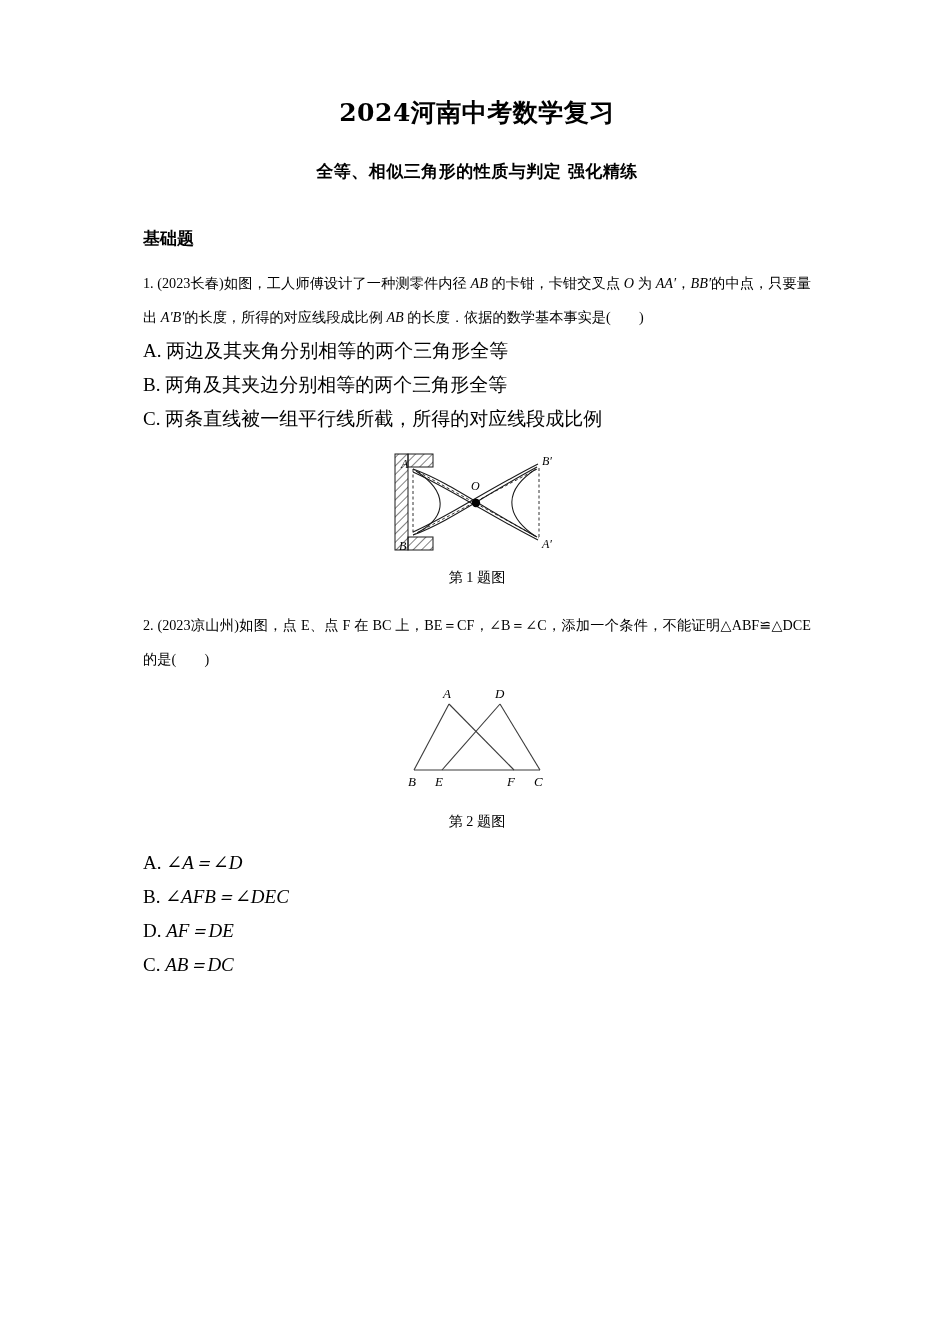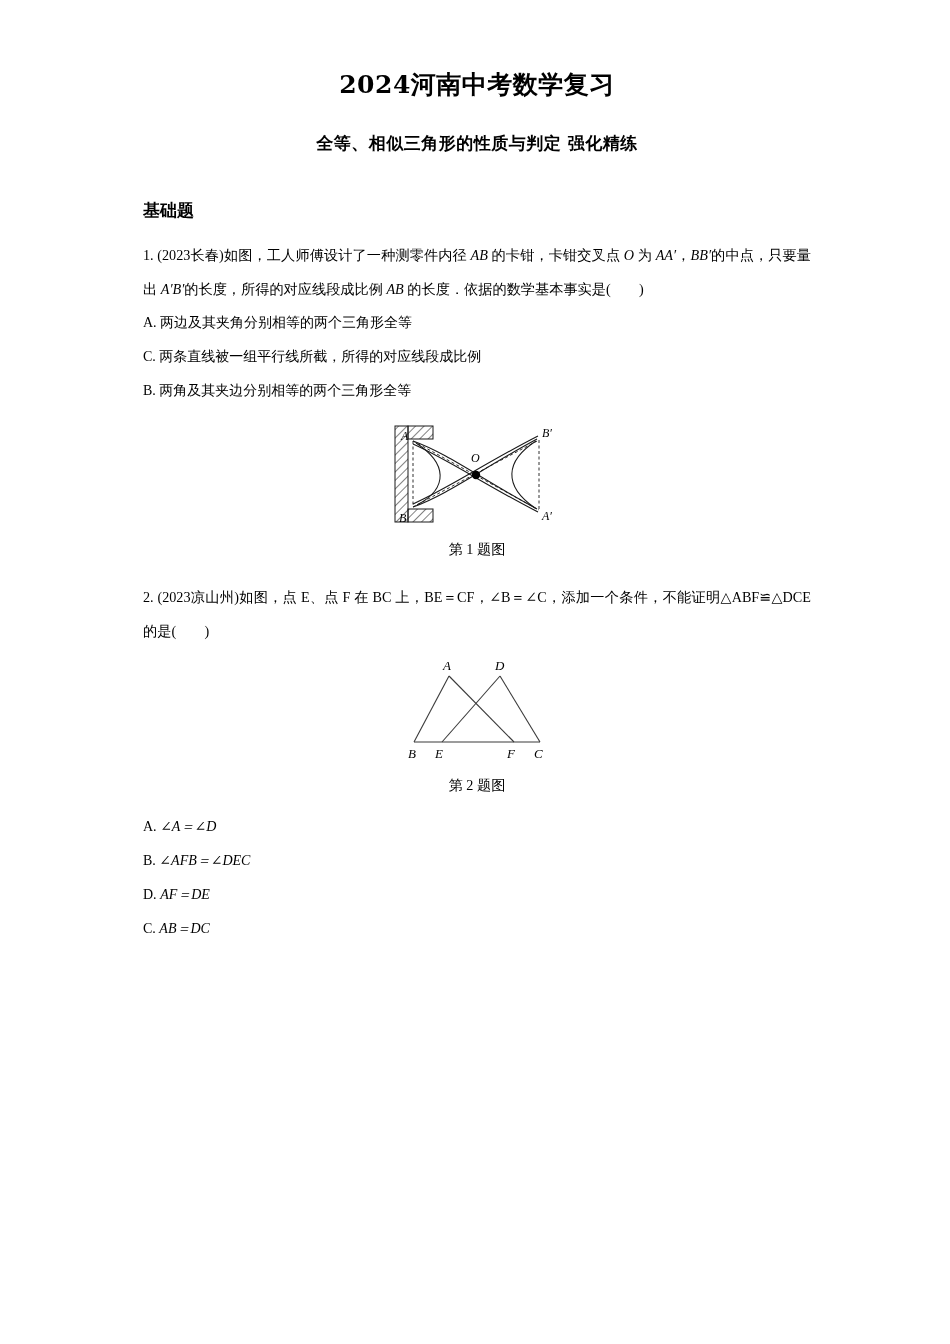--- a/index.html
+++ b/index.html
@@ -32,42 +32,42 @@
   
   .doc-title {
     text-align: center;
     font-family: "DejaVu Serif", "Liberation Serif", serif;
     font-weight: bold;
     font-size: 25px;
     letter-spacing: 0.5px;
     margin: 0;
     padding: 0;
   }
-  .title-1 { margin-top: 68px; text-align: center; }
+  .title-1 { margin-top: 96px; text-align: center; }
   .title-2 { margin-top: 31px; font-size: 17px; }
 
   .section-head {
     font-family: "DejaVu Sans", "Liberation Sans", sans-serif;
     font-weight: bold;
     font-size: 17px;
     margin-top: 44px;
     margin-bottom: 0;
   }
 
   
   .qtext {
     font-size: 14.2px;
     line-height: 34px;
     text-align: justify;
     text-justify: inter-character;
     margin: 0;
   }
   .q-block { margin-top: 16px; }
   .opt {
-    font-size: 14px;
+    font-size: 19px;
     line-height: 34px;
     margin: 0;
   }
   .it {
     font-style: italic;
     font-family: "Liberation Serif", "DejaVu Serif", serif;
   }
 
   
   .figwrap {
@@ -77,21 +77,21 @@
   }
   .fig-caption {
     text-align: center;
     font-size: 14.2px;
     line-height: 30px;
     margin: 0;
   }
   .fig1 { margin-top: 12px; }
   .fig2 { margin-top: 6px; }
   .cap1 { margin-top: 6px; }
-  .cap2 { margin-top: 4px; }
+  .cap2 { margin-top: 12px; }
   .q2-opts { margin-top: 10px; }
   .q3-line { margin-top: 10px; }
   svg { display: inline-block; vertical-align: top; }
 </style>
 </head>
 <body>
 
 <div class="page">
   <div class="content">
 
@@ -100,22 +100,22 @@
     <div class="doc-title title-2">全等、相似三角形的性质与判定 强化精练</div>
 
     <div class="section-head">基础题</div>
 
     <div class="q-block">
       <div class="qtext">
         <span>1. (2023</span><span>长春)</span><span>如图，工人师傅设计了一种测零件内径</span><span class="it"> AB </span><span>的卡钳，卡钳交叉点</span><span class="it"> O </span><span>为</span><span class="it"> AA′</span><span>，</span><span class="it">BB′</span><span>的中点，只要量出</span><span class="it"> A′B′</span><span>的长度，所得的对应线段成比例</span><span class="it"> AB </span><span>的长度．依据的数学基本事实是(　　)</span>
       </div>
 
       <div class="opt">A. 两边及其夹角分别相等的两个三角形全等</div>
+      <div class="opt">B. 两角及其夹边分别相等的两个三角形全等</div>
       <div class="opt">C. 两条直线被一组平行线所截，所得的对应线段成比例</div>
-      <div class="opt">B. 两角及其夹边分别相等的两个三角形全等</div>
 
       <div class="figwrap fig1">
         <svg width="180" height="108" viewBox="0 0 180 108">
           <defs>
             <pattern id="hatch" width="6" height="6" patternTransform="rotate(45)" patternUnits="userSpaceOnUse">
               <line x1="0" y1="0" x2="0" y2="6" stroke="#1a1a1a" stroke-width="1.1"></line>
             </pattern>
           </defs>
 
           <rect x="8" y="6" width="13" height="96" fill="url(#hatch)" stroke="#1a1a1a" stroke-width="1"></rect>

